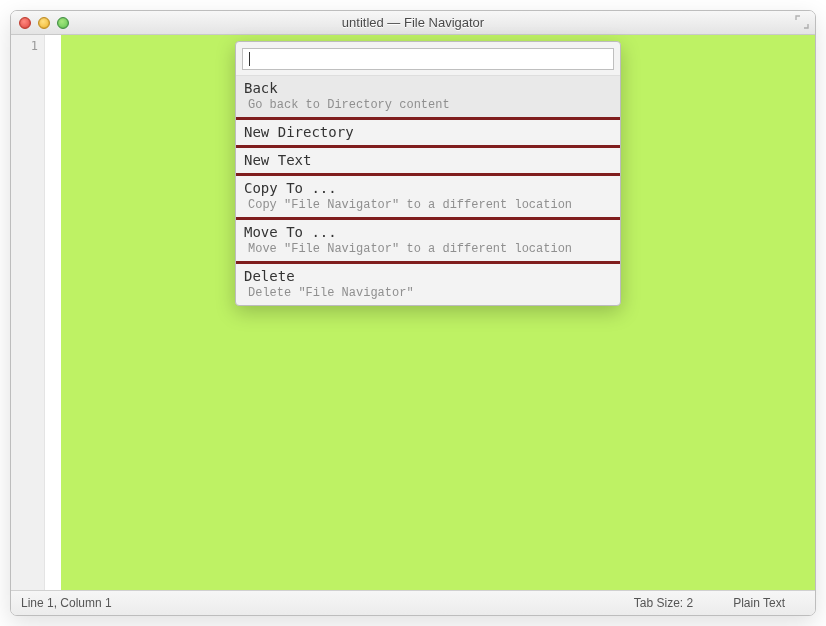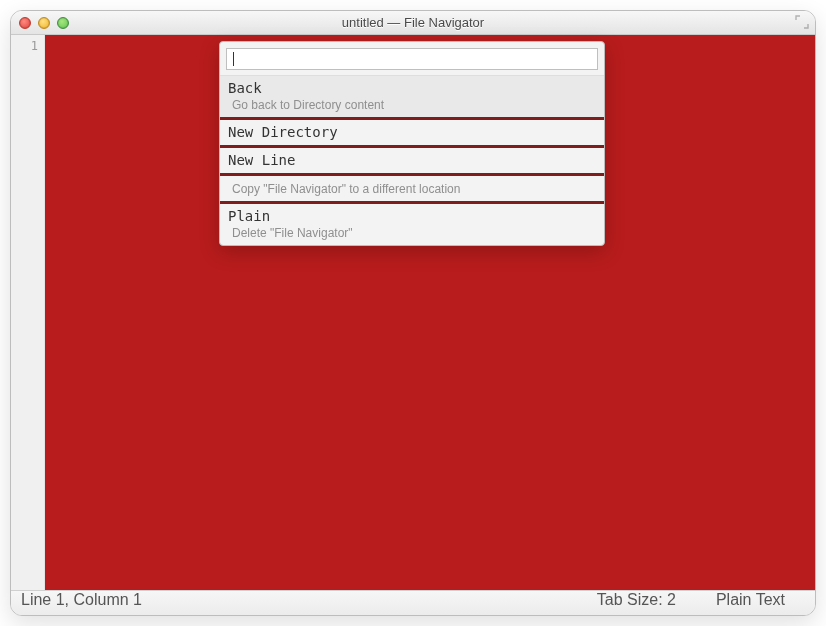--- a/index.html
+++ b/index.html
@@ -10,21 +10,21 @@
     height: 626px;
     font-family: "Lucida Grande", "Helvetica Neue", Arial, sans-serif;
     font-size: 13px;
     background: #fff;
     position: relative;
   }
   .page-wrap {
     position: absolute;
     top: 10px; left: 10px; right: 10px; bottom: 10px;
     border: 1px solid #bdbdbd;
-    border-radius: 12px;
+    border-radius: 7px;
     background: #fff;
     box-shadow: 0 8px 24px rgba(0,0,0,0.12);
     overflow: hidden;
     display: flex;
     flex-direction: column;
   }
   .titlebar {
     height: 24px;
     background: linear-gradient(#f7f7f7, #e4e4e4);
     border-bottom: 1px solid #c9c9c9;
@@ -74,30 +74,32 @@
     border-right: 1px solid #e4e4e4;
     text-align: right;
     color: #9a9a9a;
     font-family: Menlo, Consolas, monospace;
     font-size: 12px;
     padding: 4px 6px 0 0;
   }
   .editor {
     flex: 1 1 auto;
     position: relative;
-    background: #b91c1c;
+    background: #bef264;
+    margin-left: 16px;
   }
   .statusbar {
     height: 24px;
     flex: 0 0 auto;
     background: linear-gradient(#f6f6f6, #ececec);
     display: flex;
+    align-items: center;
     padding: 0 10px;
     color: #555;
-    font-size: 16px;
+    font-size: 12px;
   }
   .statusbar .spacer { flex: 1; }
   .statusbar .field { padding: 0 20px; }
 
   
   .popup {
     position: absolute;
     top: 6px;
     left: 174px;
     width: 386px;
@@ -129,21 +131,21 @@
   .popup-item:first-child { border-top: 1px solid #dedede; }
   .popup-item.selected {
     background: #e9e9e9;
   }
   .popup-item .pi-title {
     font-family: Menlo, Consolas, monospace;
     font-size: 14px;
     color: #333;
   }
   .popup-item .pi-desc {
-    font-family: Liberation Sans, sans-serif;
+    font-family: Liberation Mono, monospace;
     font-size: 12px;
     color: #8f8f8f;
     padding-top: 2px;
     padding-left: 4px;
   }
   .caret {
     position: absolute;
     width: 1px; height: 14px;
     background: #333;
   }
@@ -182,27 +184,32 @@
         <div class="popup-list" id="popup-list">
 
         <div class="popup-item selected">
               <div class="pi-title">Back</div>
               <div class="pi-desc">Go back to Directory content</div>
             </div>
             <div class="popup-item">
               <div class="pi-title">New Directory</div>
             </div>
             <div class="popup-item">
-              <div class="pi-title">New Line</div>
-            </div>
-            <div class="popup-item">
+              <div class="pi-title">New Text</div>
+            </div>
+            <div class="popup-item">
+              <div class="pi-title">Copy To ...</div>
               <div class="pi-desc">Copy "File Navigator" to a different location</div>
             </div>
             <div class="popup-item">
-              <div class="pi-title">Plain</div>
+              <div class="pi-title">Move To ...</div>
+              <div class="pi-desc">Move "File Navigator" to a different location</div>
+            </div>
+            <div class="popup-item">
+              <div class="pi-title">Delete</div>
               <div class="pi-desc">Delete "File Navigator"</div>
             </div>
           </div>
       </div>
 
     </div>
   </div>
 
   <div class="statusbar">
     <div>Line 1, Column 1</div>

